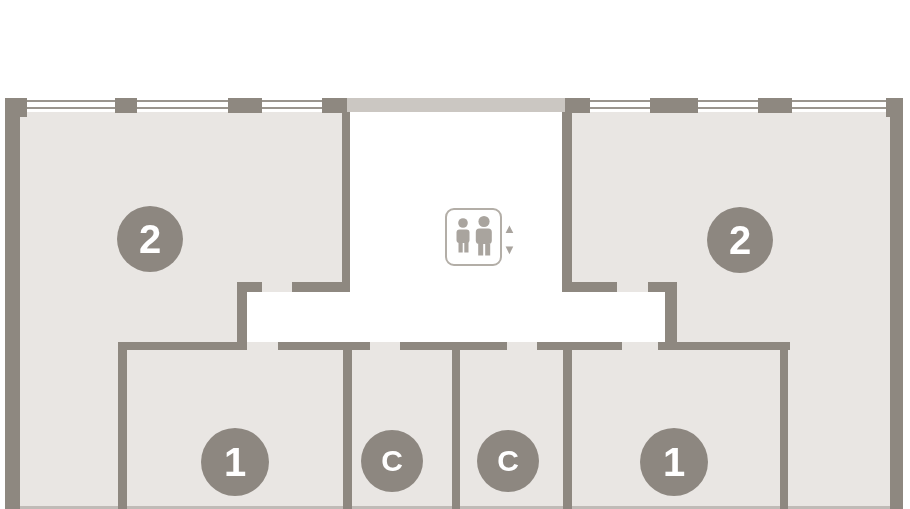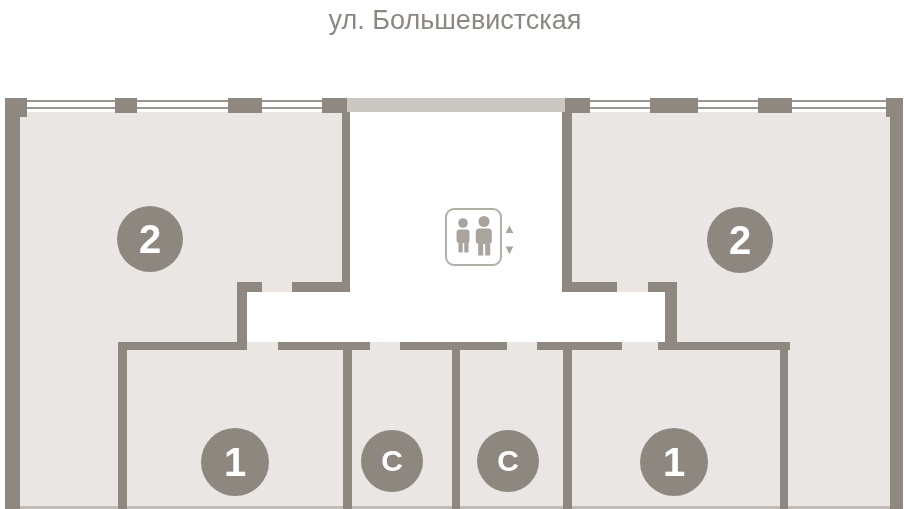--- a/index.html
+++ b/index.html
@@ -25,21 +25,20 @@
             background:#fff;display:flex;align-items:center;justify-content:center;}
   .lift-arrow{position:absolute;color:var(--lift);font-size:13px;line-height:13px;}
   #bottom-cut{position:absolute;left:5px;top:506px;width:898px;height:3px;
               background:var(--wall);opacity:.45;}
 </style>
 </head>
 <body>
 
 <div id="stage">
 
-  <div id="title">ул. Большевистская</div>
 
   <div class="abs" style="left:20px;top:112px;width:870px;height:397px;background:var(--room);"></div>
 
   <div class="abs" style="left:350px;top:112px;width:212px;height:180px;background:#fff;"></div>
   <div class="abs" style="left:247px;top:292px;width:418px;height:50px;background:#fff;"></div>
 
   <div class="abs" style="left:347px;top:98px;width:218px;height:14px;background:var(--band);"></div>
 
   <div class="winseg" style="left:27px;width:88px;"></div>
   <div class="winseg" style="left:137px;width:91px;"></div>

